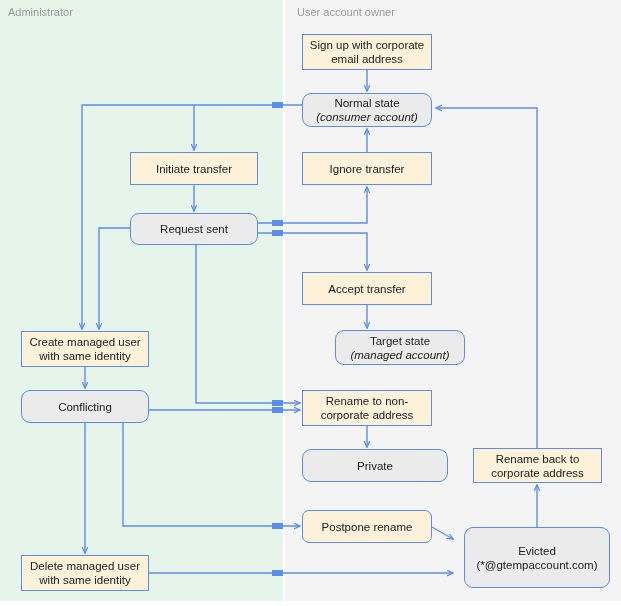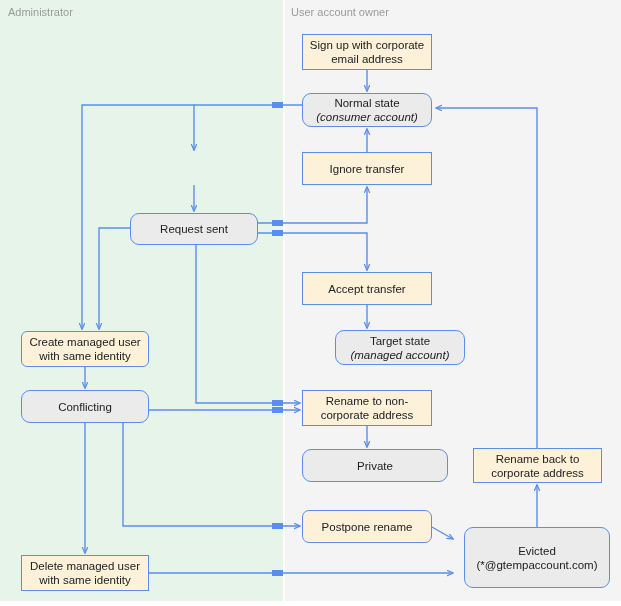--- a/index.html
+++ b/index.html
@@ -32,21 +32,21 @@
   }
   .lane-label {
     position: absolute;
     top: 6px;
     font-size: 11px;
     color: #9a9a9a;
     font-family: "Liberation Sans", sans-serif;
     white-space: nowrap;
   }
   .lane-label-admin { left: 8px; }
-  .lane-label-user  { left: 291px; }
+  .lane-label-user  { left: 297px; }
 
   svg.edges {
     position: absolute;
     left: 0;
     top: 0;
     width: 621px;
     height: 606px;
     overflow: visible;
   }
 
@@ -146,39 +146,42 @@
   <div class="node action" style="left:302px; top:34px; width:130px; height:36px;">
     <span>Sign up with corporate</span>
     <span>email address</span>
   </div>
 
   <div class="node state" style="left:302px; top:93px; width:130px; height:34px;">
     <span>Normal state</span>
     <span class="sub">(consumer account)</span>
   </div>
 
+  <div class="node action" style="left:130px; top:152px; width:128px; height:33px;">
+    <span>Initiate transfer</span>
+  </div>
 
   <div class="node action" style="left:302px; top:152px; width:130px; height:33px;">
     <span>Ignore transfer</span>
   </div>
 
   <div class="node state" style="left:130px; top:213px; width:128px; height:32px;">
     <span>Request sent</span>
   </div>
 
   <div class="node action" style="left:302px; top:272px; width:130px; height:33px;">
     <span>Accept transfer</span>
   </div>
 
   <div class="node state" style="left:302px; top:330px; width:130px; height:35px;margin-left:33px;">
     <span>Target state</span>
     <span class="sub">(managed account)</span>
   </div>
 
-  <div class="node action" style="left:21px; top:331px; width:128px; height:36px;border-radius:6px;">
+  <div class="node action" style="left:21px; top:331px; width:128px; height:36px;">
     <span>Create managed user</span>
     <span>with same identity</span>
   </div>
 
   <div class="node state" style="left:21px; top:390px; width:128px; height:33px;">
     <span>Conflicting</span>
   </div>
 
   <div class="node action" style="left:302px; top:390px; width:130px; height:36px;">
     <span>Rename to non-</span>

